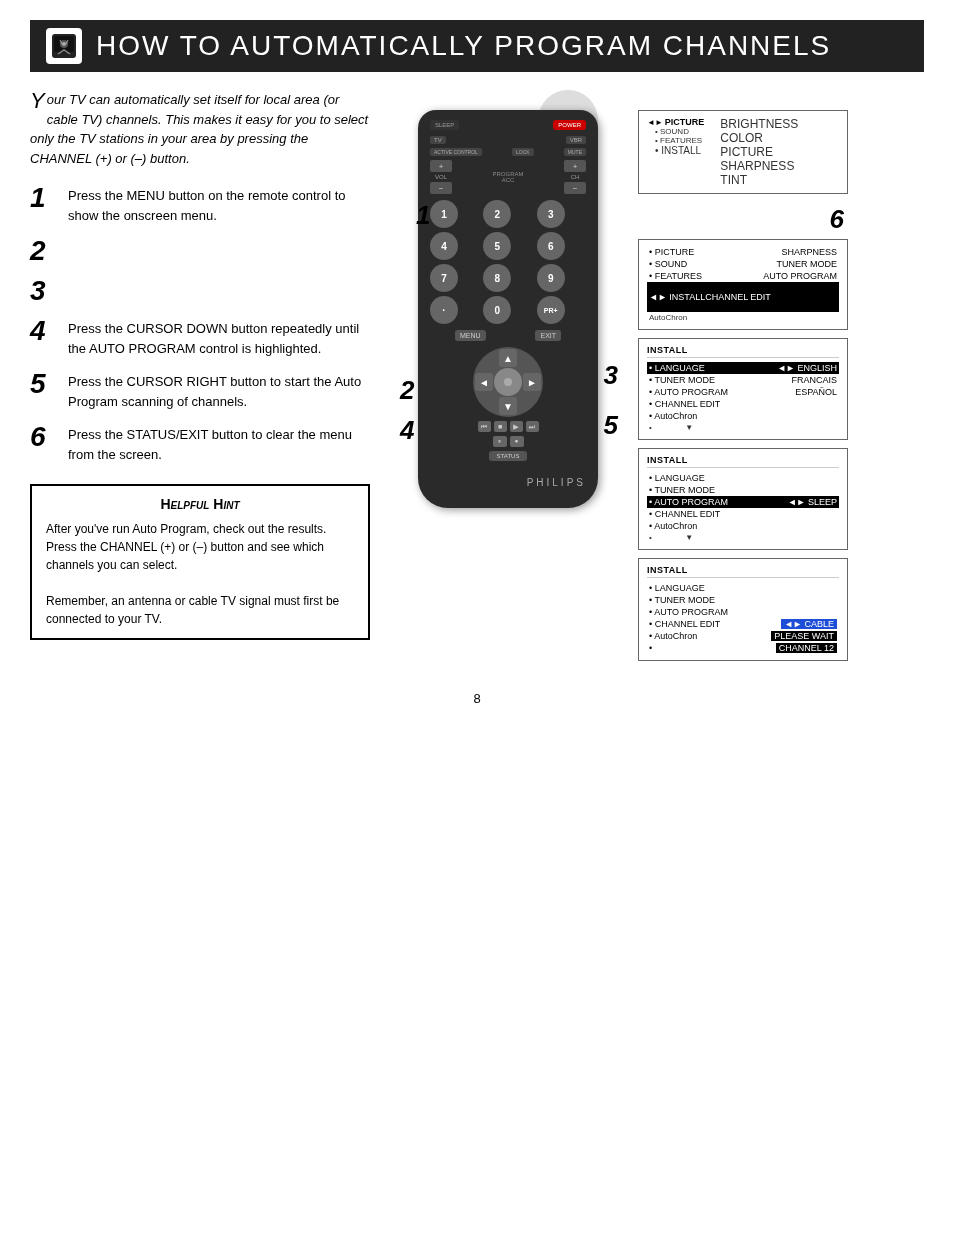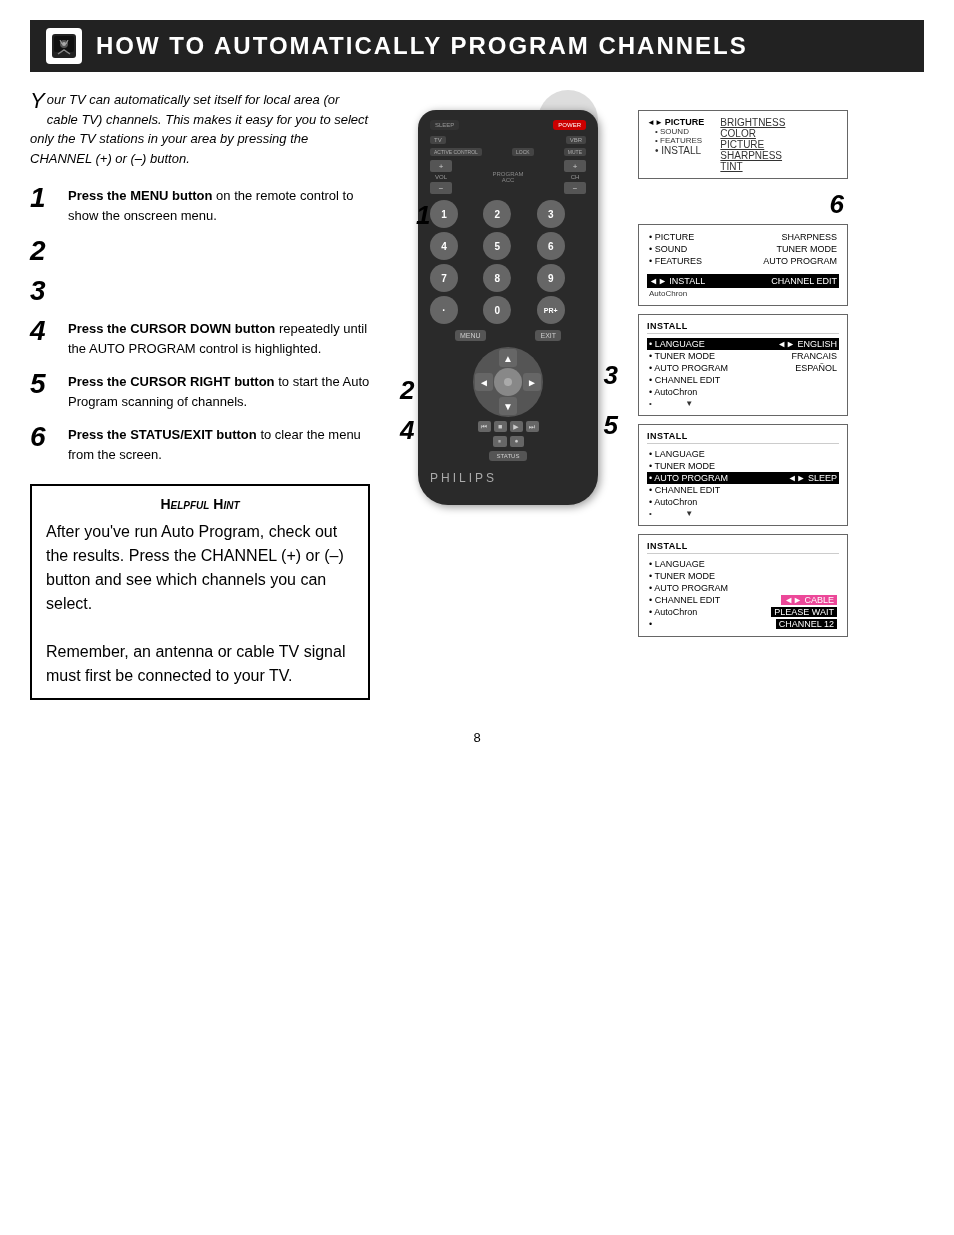--- a/index.html
+++ b/index.html
@@ -34,22 +34,22 @@
       background: #fff;
       border-radius: 4px;
       display: flex;
       align-items: center;
       justify-content: center;
       margin-right: 14px;
       font-size: 22px;
       color: #000;
     }
     .header-title {
-      font-size: 24px;
-      font-weight: bold;
+      font-size: 28px;
+      font-weight: normal;
       letter-spacing: 2px;
       text-transform: uppercase;
       font-variant: small-caps;
     }
 
     
     .main-layout {
       display: flex;
       gap: 18px;
     }
@@ -89,39 +89,39 @@
       min-width: 28px;
       margin-right: 10px;
       line-height: 1;
       margin-top: -2px;
     }
     .step-content {
       font-size: 13px;
       line-height: 1.5;
     }
     .step-content strong {
-      font-weight: bold;
+      font-weight: normal;
     }
 
     
     .hint-box {
       border: 2px solid #000;
       margin-top: 20px;
       padding: 10px 14px;
     }
     .hint-title {
       text-align: center;
       font-style: italic;
       font-size: 14px;
       font-weight: bold;
       margin-bottom: 8px;
       font-variant: small-caps;
     }
     .hint-text {
-      font-size: 16px;
+      font-size: 12px;
       line-height: 1.5;
     }
 
     
     .right-col {
       flex: 1;
       display: flex;
       flex-direction: column;
       align-items: flex-start;
       position: relative;
@@ -456,39 +456,39 @@
 
             <div style="display:flex; justify-content:center; gap:3px; margin:4px 0;">
               <div style="width:14px; height:11px; background:#666; border-radius:2px; display:flex; align-items:center; justify-content:center; font-size:6px; color:#ccc;">⏸</div>
               <div style="width:14px; height:11px; background:#666; border-radius:2px; display:flex; align-items:center; justify-content:center; font-size:6px; color:#ccc;">⏺</div>
             </div>
 
             <div style="display:flex; justify-content:center; margin:4px 0;">
               <div style="background:#555; border-radius:3px; padding:2px 8px; font-size:6px; color:#ccc;">STATUS</div>
             </div>
 
-            <div style="text-align:left; color:#aaa; font-size:12px; letter-spacing:3px; margin-top:10px;">PHILIPS</div>
+            <div style="text-align:right; color:#aaa; font-size:10px; letter-spacing:3px; margin-top:16px;">PHILIPS</div>
 
           </div>
         </div>
 
         <div class="screens-col">
 
           <div class="screen-panel screen1">
             <div style="display:flex; gap:16px; font-size:9px;">
               <div>
                 <div style="display:flex; align-items:center; font-weight:bold;">
                   <span style="font-size:8px; margin-right:2px;">◄►</span>
                   <span>PICTURE</span>
                 </div>
                 <div style="padding-left:8px; color:#333; font-size:8px;">• SOUND</div>
                 <div style="padding-left:8px; color:#333; font-size:8px;">• FEATURES</div>
                 <div style="padding-left:8px; color:#333; font-size:10px;">• INSTALL</div>
               </div>
-              <div style="font-size:10px; color:#333;text-decoration:underline;">
+              <div style="font-size:12px; color:#333;">
                 <div>BRIGHTNESS</div>
                 <div>COLOR</div>
                 <div>PICTURE</div>
                 <div>SHARPNESS</div>
                 <div>TINT</div>
               </div>
             </div>
           </div>
 
           <div style="display:flex; align-items:center; justify-content:flex-end; margin-bottom:-4px; margin-top:2px;">
@@ -502,21 +502,21 @@
                   <span>SHARPNESS</span>
               </div>
               <div style="display:flex; justify-content:space-between; padding:1px 2px;">
                 <span>• SOUND</span>
                   <span>TUNER MODE</span>
               </div>
               <div style="display:flex; justify-content:space-between; padding:1px 2px;">
                 <span>• FEATURES</span>
                   <span>AUTO PROGRAM</span>
               </div>
-              <div style="display:flex; justify-content:space-between; padding:2px 2px; background:#000; color:#fff;margin-top:7px;">
+              <div style="display:flex; padding:10px 2px; background:#000; color:#fff;">
                 <span>◄► INSTALL</span>
                   <span>CHANNEL EDIT</span>
               </div>
               <div style="padding:1px 2px; font-size:8px; color:#333;">AutoChron</div>
             </div>
           </div>
 
           <div class="screen-panel">
             <div class="screen-panel-title">INSTALL</div>
             <div style="font-size:9px;">
@@ -554,21 +554,21 @@
           </div>
 
           <div class="screen-panel">
             <div class="screen-panel-title">INSTALL</div>
             <div style="font-size:9px;">
               <div style="padding:1px 2px;">• LANGUAGE</div>
               <div style="padding:1px 2px;">• TUNER MODE</div>
               <div style="padding:1px 2px;">• AUTO PROGRAM</div>
               <div style="display:flex; justify-content:space-between; padding:1px 2px;">
                 <span>• CHANNEL EDIT</span>
-                <span style="background:#ec4899; color:#fff; padding:0 3px;">◄►  CABLE</span>
+                <span style="background:#1d4ed8; color:#fff; padding:0 3px;">◄►  CABLE</span>
               </div>
               <div style="display:flex; justify-content:space-between; padding:1px 2px;">
                 <span>• AutoChron</span>
                 <span style="background:#000; color:#fff; padding:0 3px;">PLEASE WAIT</span>
               </div>
               <div style="display:flex; justify-content:space-between; padding:1px 2px;">
                 <span>• </span>
                 <span style="background:#000; color:#fff; padding:0 3px;">CHANNEL  12</span>
               </div>
             </div>

